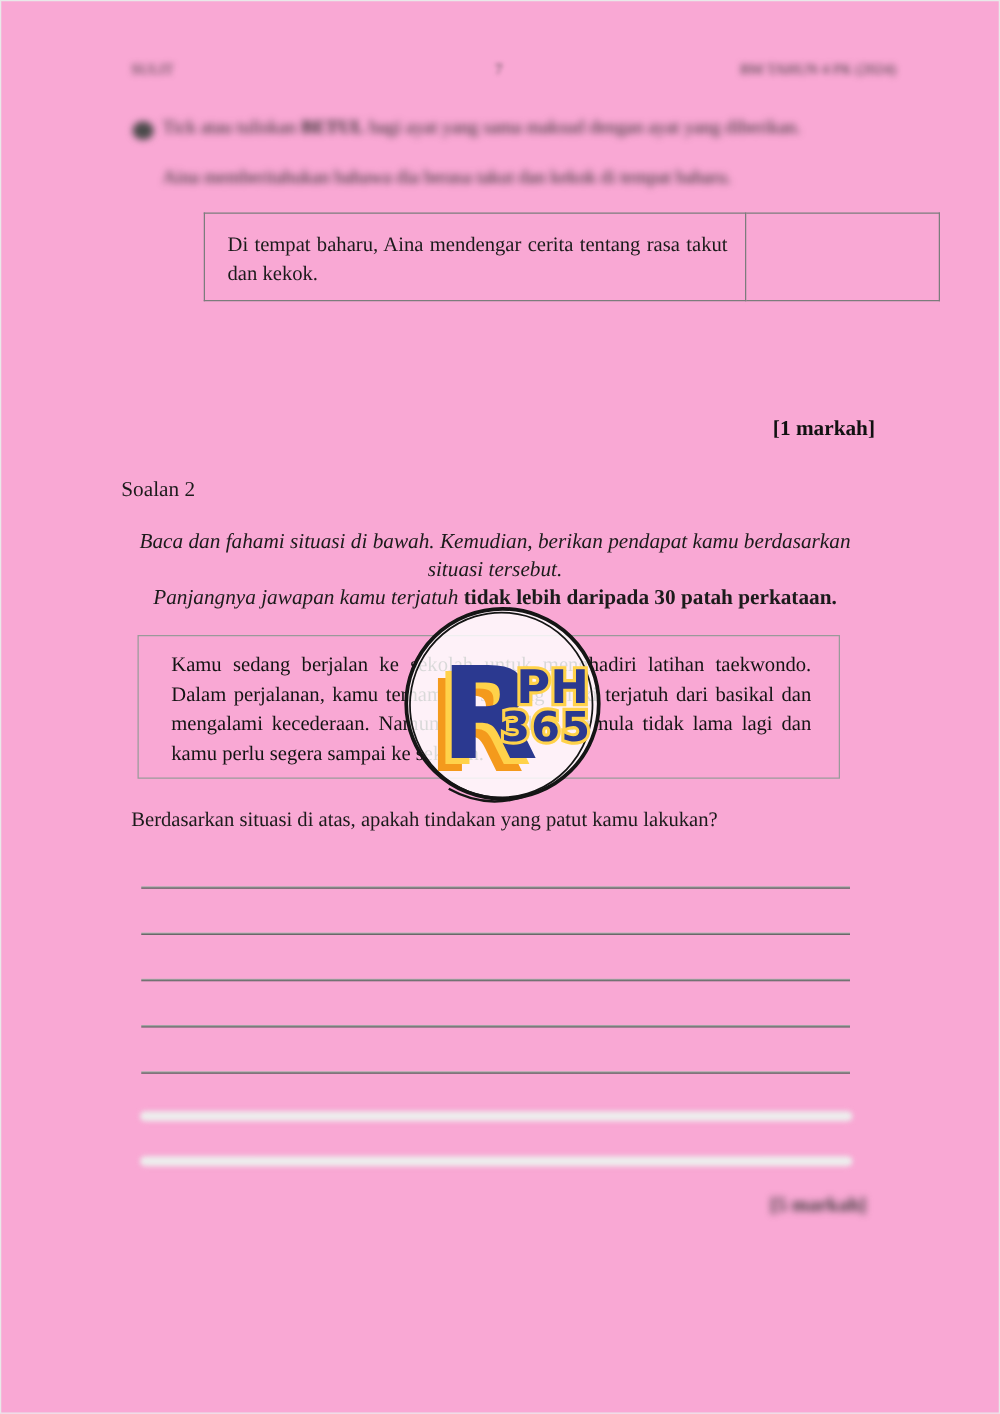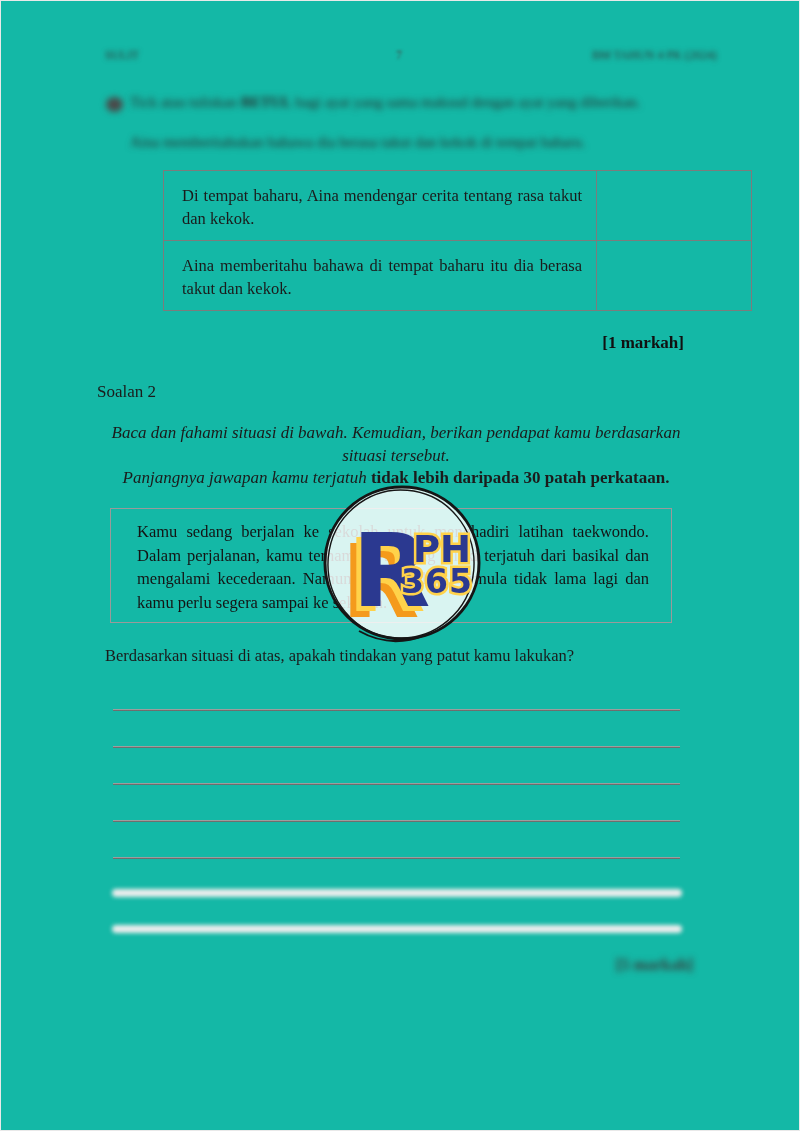--- a/index.html
+++ b/index.html
@@ -1,17 +1,17 @@
 <!DOCTYPE html>
 <html><head>
 <meta charset="utf-8">
 <style>
   html,body{margin:0;padding:0;background:#fff;}
   .page{
-    position:relative;width:800px;height:1131px;background:#14b8a6;
+    position:relative;width:800px;height:1131px;background:#f9a8d4;
     font-family:"Liberation Serif","DejaVu Serif",serif;color:#1b1b1b;
     box-shadow:inset 0 0 0 1px #e9e9e9;overflow:hidden;
   }
   .abs{position:absolute;}
 
   
   .hdr{font-size:12px;color:#333;filter:blur(2.6px);white-space:nowrap;}
   .hdr-center{font-size:12px;color:#444;filter:blur(1.6px);}
 
   
@@ -62,28 +62,24 @@
     <span>Tick atau tuliskan </span><span class="bd">BETUL</span><span> bagi ayat yang sama maksud dengan ayat yang diberikan.</span>
   </div>
   <div class="abs blurline" style="left:130px;top:134px;width:525px;">Aina memberitahukan bahawa dia berasa takut dan kekok di tempat baharu.</div>
 
   <table class="q1 abs" style="left:163px;top:170px;width:524px;">
     <tbody>
       <tr>
         <td style="width:400px;height:44px;">Di tempat baharu, Aina mendengar cerita tentang rasa takut dan kekok.</td>
         <td class="ans"></td>
       </tr>
-      <tr>
-        <td style="width:400px;height:46px;">Aina memberitahu bahawa di tempat baharu itu dia berasa takut dan kekok.</td>
-        <td class="ans"></td>
-      </tr>
     </tbody>
   </table>
 
-  <div class="abs marks" style="right:116px;top:333px;">[1 markah]</div>
+  <div class="abs marks" style="right:100px;top:333px;">[1 markah]</div>
 
   <div class="abs q2-title" style="left:97px;top:382px;">Soalan 2</div>
 
   <div class="abs q2-instr" style="left:96px;top:422px;text-align:center;">
     <div class="it">Baca dan fahami situasi di bawah. Kemudian, berikan pendapat kamu berdasarkan situasi tersebut.</div>
     <div><span class="it">Panjangnya jawapan kamu terjatuh </span><span class="bd">tidak lebih daripada 30 patah perkataan.</span></div>
   </div>
 
   <div class="abs situation-box" style="left:110px;top:508px;">
     <div class="situation-text">Kamu sedang berjalan ke sekolah untuk menghadiri latihan taekwondo. Dalam perjalanan, kamu ternampak seorang lelaki terjatuh dari basikal dan mengalami kecederaan. Namun, latihan akan bermula tidak lama lagi dan kamu perlu segera sampai ke sekolah.</div>

